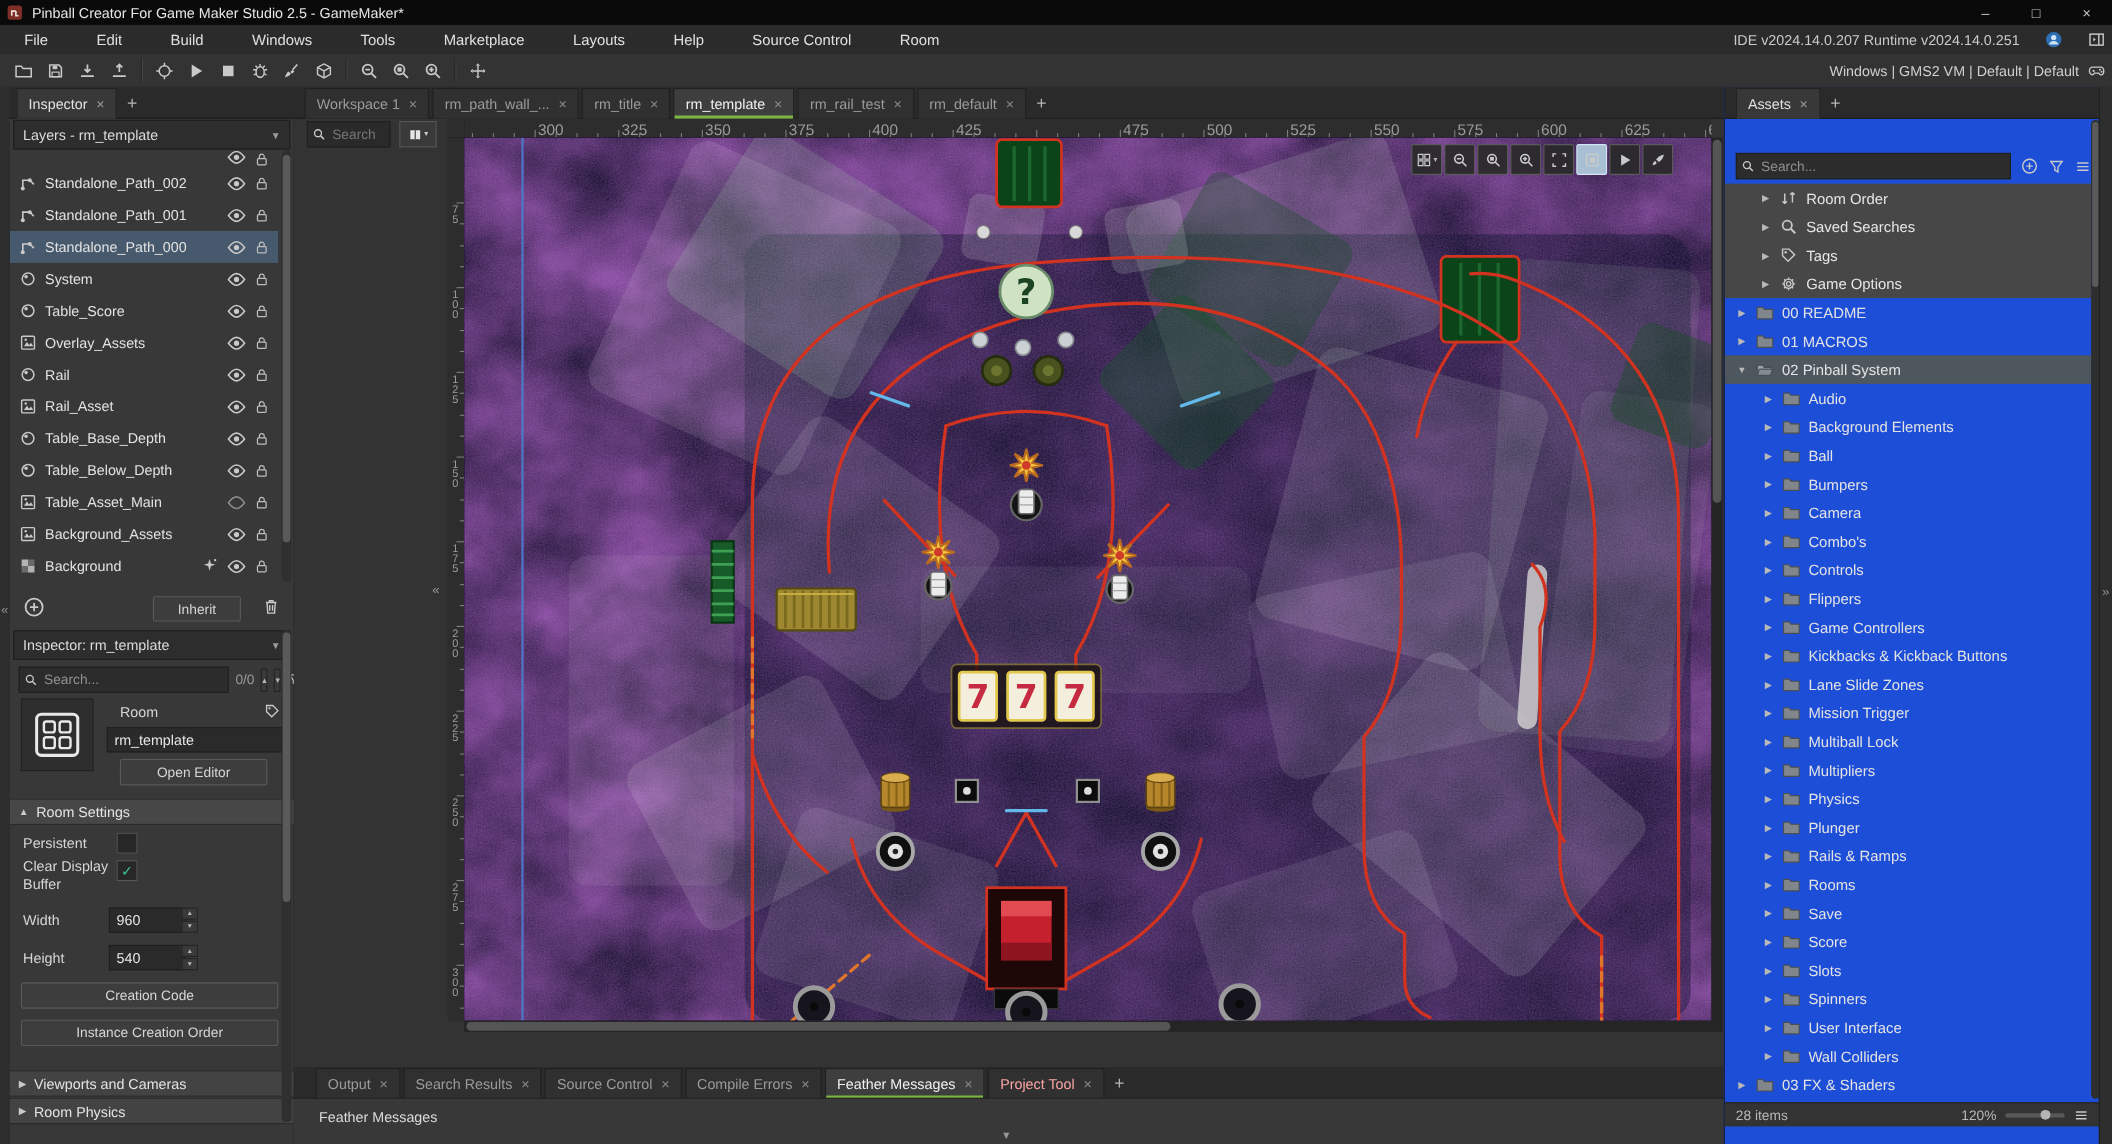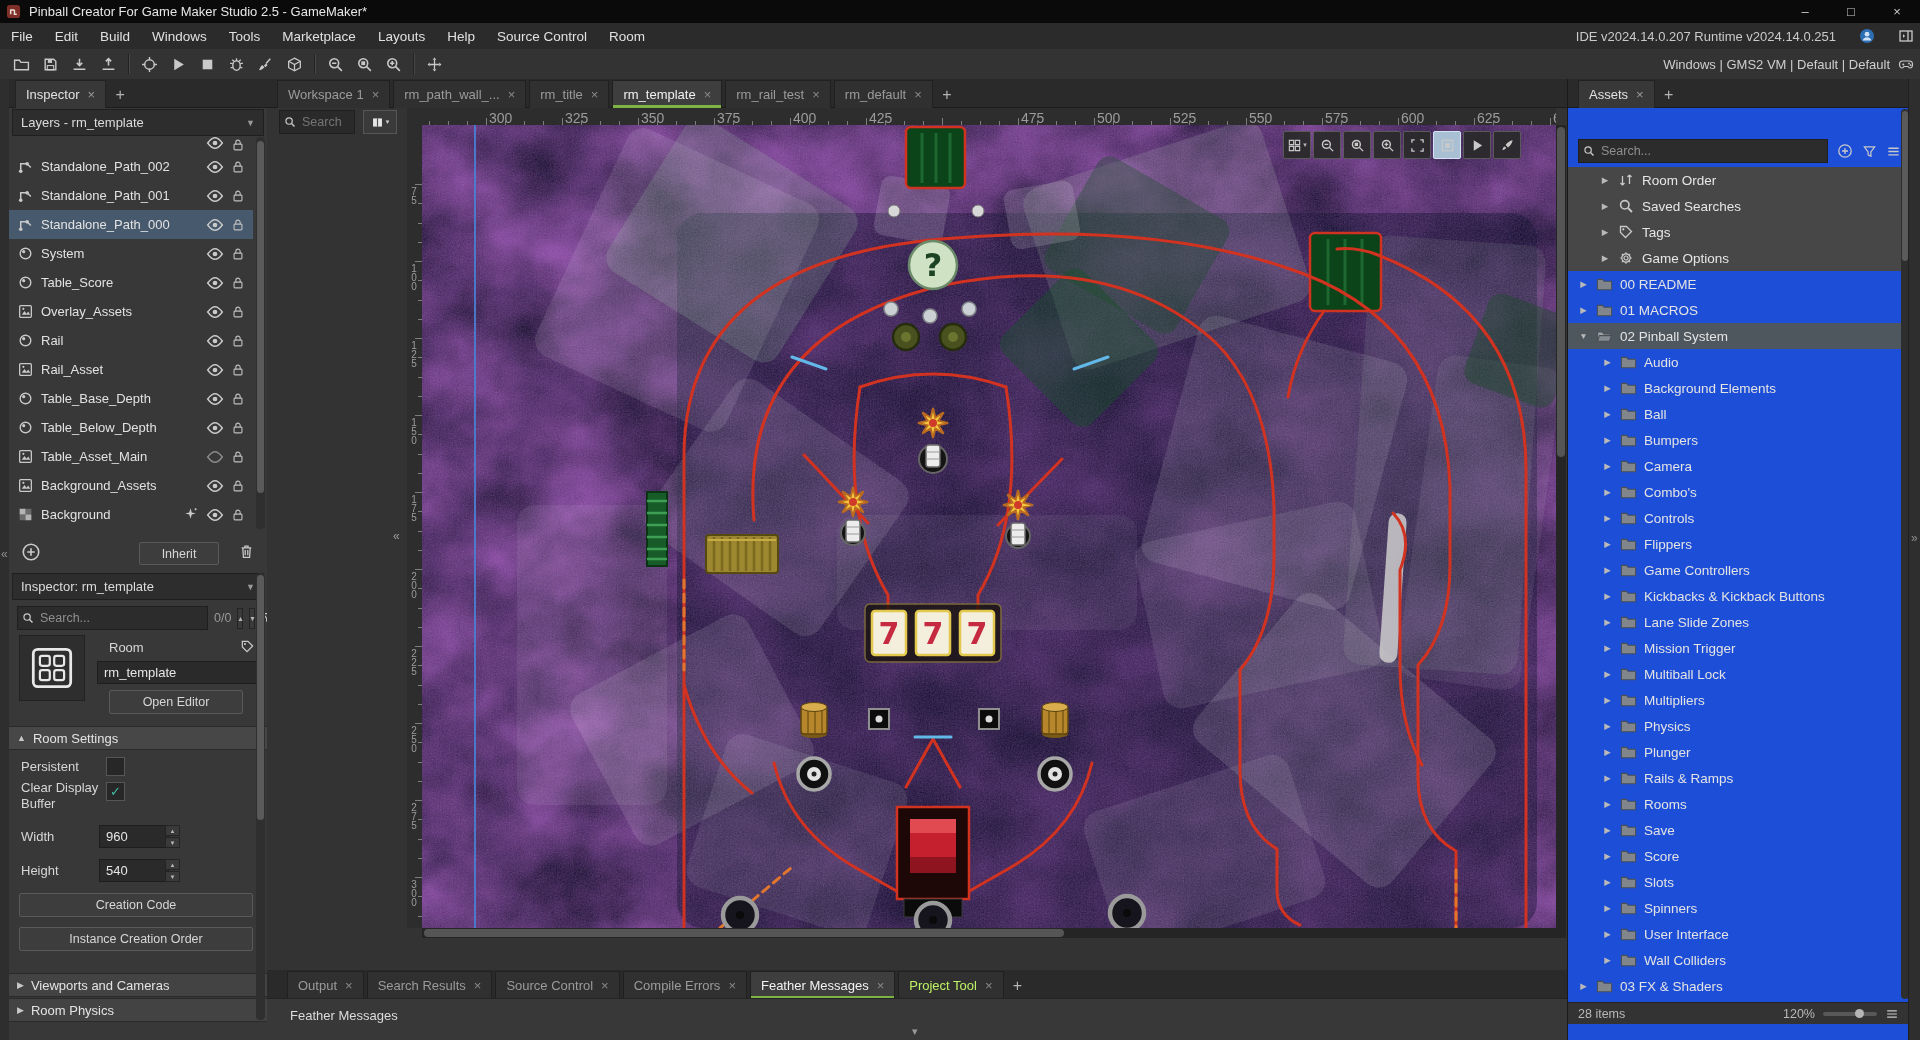--- a/index.html
+++ b/index.html
@@ -12,42 +12,42 @@
 
   
   #titlebar{position:absolute;left:0;top:0;right:0;height:23px;background:#0a0a0a;display:flex;
             align-items:center;gap:8px;padding-left:6px;font-size:13px;color:#e6e6e6;}
   #win-controls{margin-left:auto;display:flex;height:100%;}
   .win-btn{width:46px;display:flex;align-items:center;justify-content:center;color:#c8c8c8;font-size:13px;}
 
   
   #menubar{position:absolute;left:0;top:23px;right:0;height:26px;background:#2b2b2b;
            border-bottom:1px solid #1e1e1e;display:flex;align-items:center;}
-  .menu-item{padding:0 11px;font-size:13.5px;color:#e0e0e0;height:100%;display:flex;align-items:center;text-align:right;}
+  .menu-item{padding:0 22px;font-size:13.5px;color:#e0e0e0;height:100%;display:flex;align-items:center;text-align:right;}
   #menubar-right{margin-left:auto;display:flex;align-items:flex-end;gap:23px;padding-right:6px;
                  font-size:13px;color:#c9c9c9;}
 
   
   #toolbar{position:absolute;left:0;top:49px;right:0;height:30px;background:#333;
            border-bottom:1px solid #1d1d1d;display:flex;align-items:center;padding-left:8px;}
   .tb-group{display:flex;gap:2px;}
   .tb-btn{width:27px;height:25px;display:flex;align-items:center;justify-content:center;color:#c6c6c6;border-radius:2px;}
   .tb-btn .icon{width:17px;height:17px;}
   .tb-btn.dim{color:#7b7b7b;}
   .tb-sep{width:1px;height:20px;background:#232323;border-right:1px solid #474747;margin:0 6px;}
   #toolbar-right{margin-left:auto;display:flex;align-items:center;gap:8px;padding-right:6px;
                  font-size:13px;color:#cfcfcf;}
 
   
   .bar-bg{position:absolute;left:0;right:0;height:28px;background:#2a2a2a;border-bottom:1px solid #1c1c1c;}
   .tabbar{position:absolute;display:flex;align-items:flex-end;gap:3px;}
   .dtab{height:27px;display:flex;align-items:center;gap:8px;padding:0 10px;background:#303030;
         border:1px solid #202020;border-bottom:none;font-size:13px;color:#9b9b9b;white-space:nowrap;}
   .dtab.active{background:#3e3e3e;color:#f2f2f2;box-shadow:inset 0 -3px 0 #7cb342;}
-  .dtab.accent .lbl{color:#bef264;}
+  .dtab.accent .lbl{color:#fca5a5;}
   .dtab .x{color:#8a8a8a;font-size:13px;}
   .tab-add{width:22px;height:27px;display:flex;align-items:center;justify-content:center;color:#b5b5b5;font-size:16px;}
   .ptab{height:27px;display:flex;align-items:center;gap:8px;padding:0 10px;background:#383838;
         border:1px solid #222;border-bottom:none;font-size:13px;color:#e2e2e2;}
   .ptab .x{color:#9a9a9a;}
 
   
   #left-strip{position:absolute;left:0;top:79px;width:9px;bottom:0;background:#2e2e2e;border-right:1px solid #202020;}
   #inspector{position:absolute;left:9px;top:79px;width:258px;bottom:0;background:#383838;border-right:1px solid #1a1a1a;}
   .dd{position:absolute;left:3px;right:3px;height:25px;background:#2d2d2d;border:1px solid #1f1f1f;

